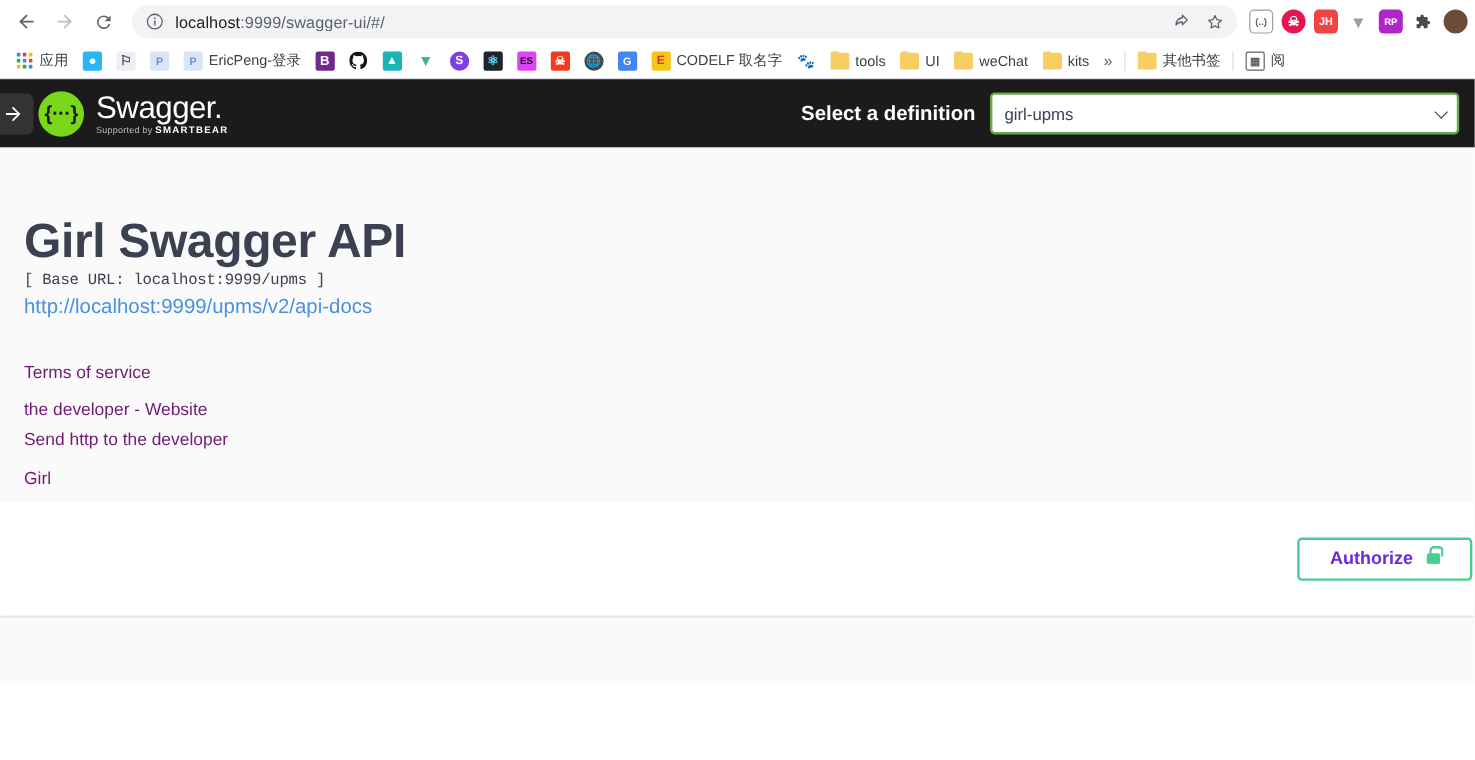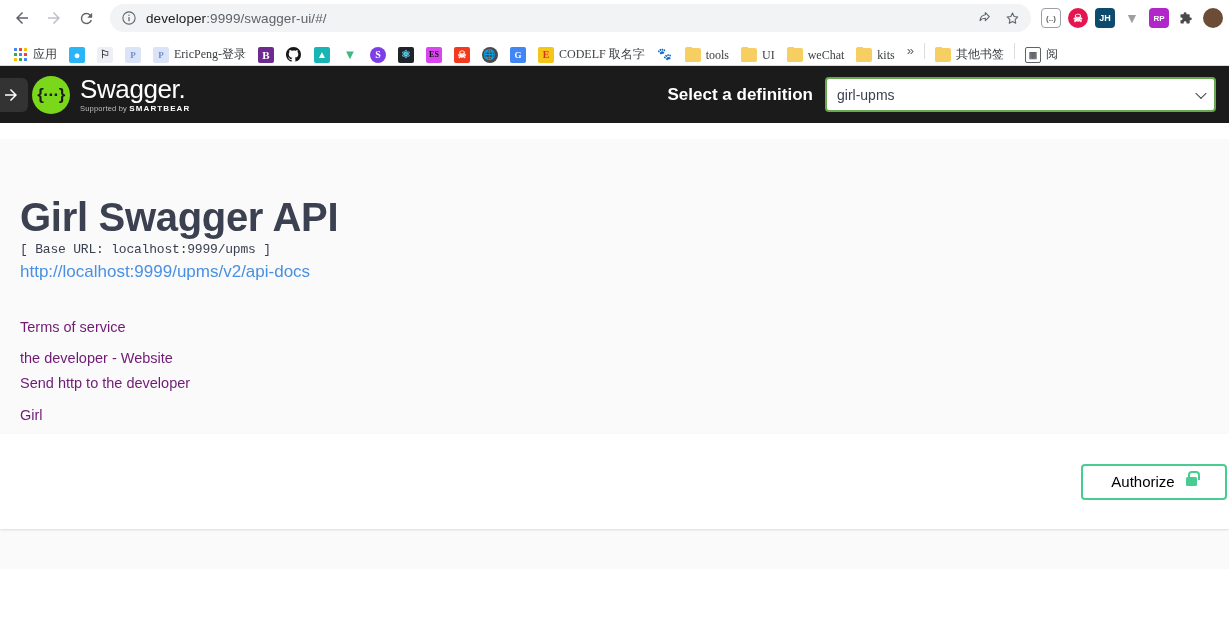--- a/index.html
+++ b/index.html
@@ -86,28 +86,27 @@
     height: 30px;
     display: flex;
     align-items: center;
     padding: 0 4px 0 6px;
     background: #ffffff;
     border-bottom: 1px solid #dadce0;
     overflow: hidden;
   }
   .bm {
     display: flex;
-    align-items: flex-end;
+    align-items: center;
     height: 24px;
     padding: 0 6px;
     border-radius: 4px;
     flex: 0 0 auto;
     gap: 5px;
     white-space: nowrap;
-    font-family: Liberation Serif, serif;
   }
   .bm-label {
     font-size: 12px;
     color: #3c4043;
   }
   .bm-ico {
     width: 16px; height: 16px;
     flex: 0 0 auto;
     display: flex; align-items: center; justify-content: center;
     font-size: 9px; font-weight: bold;
@@ -249,21 +248,21 @@
     height: 446px;
     overflow: hidden;
   }
   .hero {
     background: #fafafa;
     height: 295px;
     padding: 0 15px;
   }
   .hero-inner {
     max-width: 1460px;
-    margin: 16px auto;
+    margin: 0 auto;
     padding: 0 5px;
   }
   .api-title {
     font-size: 40px;
     font-weight: bold;
     color: #3b4151;
     margin: 0;
     padding-top: 57px;
     line-height: 1.05;
     letter-spacing: -0.3px;
@@ -315,23 +314,23 @@
     border: 2px solid #49cc90;
     border-radius: 4px;
     background: #ffffff;
     display: flex;
     align-items: center;
     justify-content: center;
     gap: 11px;
     margin-right: -13px;
   }
   .authorize-btn .lbl {
-    color: #000000;
+    color: #6d28d9;
     font-size: 15px;
-    font-weight: normal;
+    font-weight: bold;
   }
   .lock {
     width: 11px;
     height: 9px;
     background: #49cc90;
     border-radius: 1.5px;
     position: relative;
   }
   .lock:before {
     content: "";
@@ -370,35 +369,35 @@
         <path d="M17.65 6.35A7.96 7.96 0 0 0 12 4a8 8 0 1 0 7.73 10h-2.08A6 6 0 1 1 12 6c1.66 0 3.14.69 4.22 1.78L13 11h7V4l-2.35 2.35z" fill="#5f6368"></path>
       </svg>
     </div>
 
     <div class="omnibox">
       <svg class="omni-info" viewBox="0 0 24 24">
         <circle cx="12" cy="12" r="9.2" fill="none" stroke="#5f6368" stroke-width="1.6"></circle>
         <rect x="11.1" y="10.6" width="1.8" height="6.2" fill="#5f6368"></rect>
         <circle cx="12" cy="7.7" r="1.1" fill="#5f6368"></circle>
       </svg>
-      <div class="omni-url"><b>developer</b><span>:9999/swagger-ui/#/</span></div>
+      <div class="omni-url"><b>localhost</b><span>:9999/swagger-ui/#/</span></div>
       <div class="omni-actions">
         <svg width="16" height="16" viewBox="0 0 24 24">
           <path d="M14 4v3.2c-5 .6-7.5 4-8 8.8 1.9-2.4 4.3-3.5 8-3.5V16l6-6-6-6z" fill="none" stroke="#5f6368" stroke-width="1.6" stroke-linejoin="round"></path>
         </svg>
         <svg width="17" height="17" viewBox="0 0 24 24">
           <path d="M12 4.2l2.3 4.9 5.2.7-3.8 3.7.9 5.3-4.6-2.5-4.6 2.5.9-5.3L4.5 9.8l5.2-.7z" fill="none" stroke="#5f6368" stroke-width="1.5" stroke-linejoin="round"></path>
         </svg>
       </div>
     </div>
 
     <div class="ext-icons">
       <div class="ext" style="background:#ffffff;border:1.4px solid #9aa0a6;color:#5f6368;font-size:8px;">(..)</div>
       <div class="ext" style="background:#e6154f;border-radius:50%;font-size:11px;">☠</div>
-      <div class="ext" style="background:#0c4a6e;font-size:9px;">JH</div>
+      <div class="ext" style="background:#ef4444;font-size:9px;">JH</div>
       <div class="ext" style="background:#ffffff;color:#9e9e9e;font-size:14px;line-height:1;">▼</div>
       <div class="ext" style="background:#b026c9;font-size:8px;">RP</div>
       <div class="ext" style="background:#ffffff;">
         <svg width="17" height="17" viewBox="0 0 24 24">
           <path d="M10 3a2 2 0 0 1 2 2v1h3.5c.6 0 1 .4 1 1v3.5h1a2 2 0 1 1 0 4h-1V18c0 .6-.4 1-1 1H12v-1a2 2 0 1 0-4 0v1H4.5c-.6 0-1-.4-1-1v-3.5h1a2 2 0 1 0 0-4h-1V7c0-.6.4-1 1-1H8V5a2 2 0 0 1 2-2z" fill="#4a4a4a"></path>
         </svg>
       </div>
       <div class="ext" style="background:#6d4c37;border-radius:50%;"></div>
     </div>
   </div>

